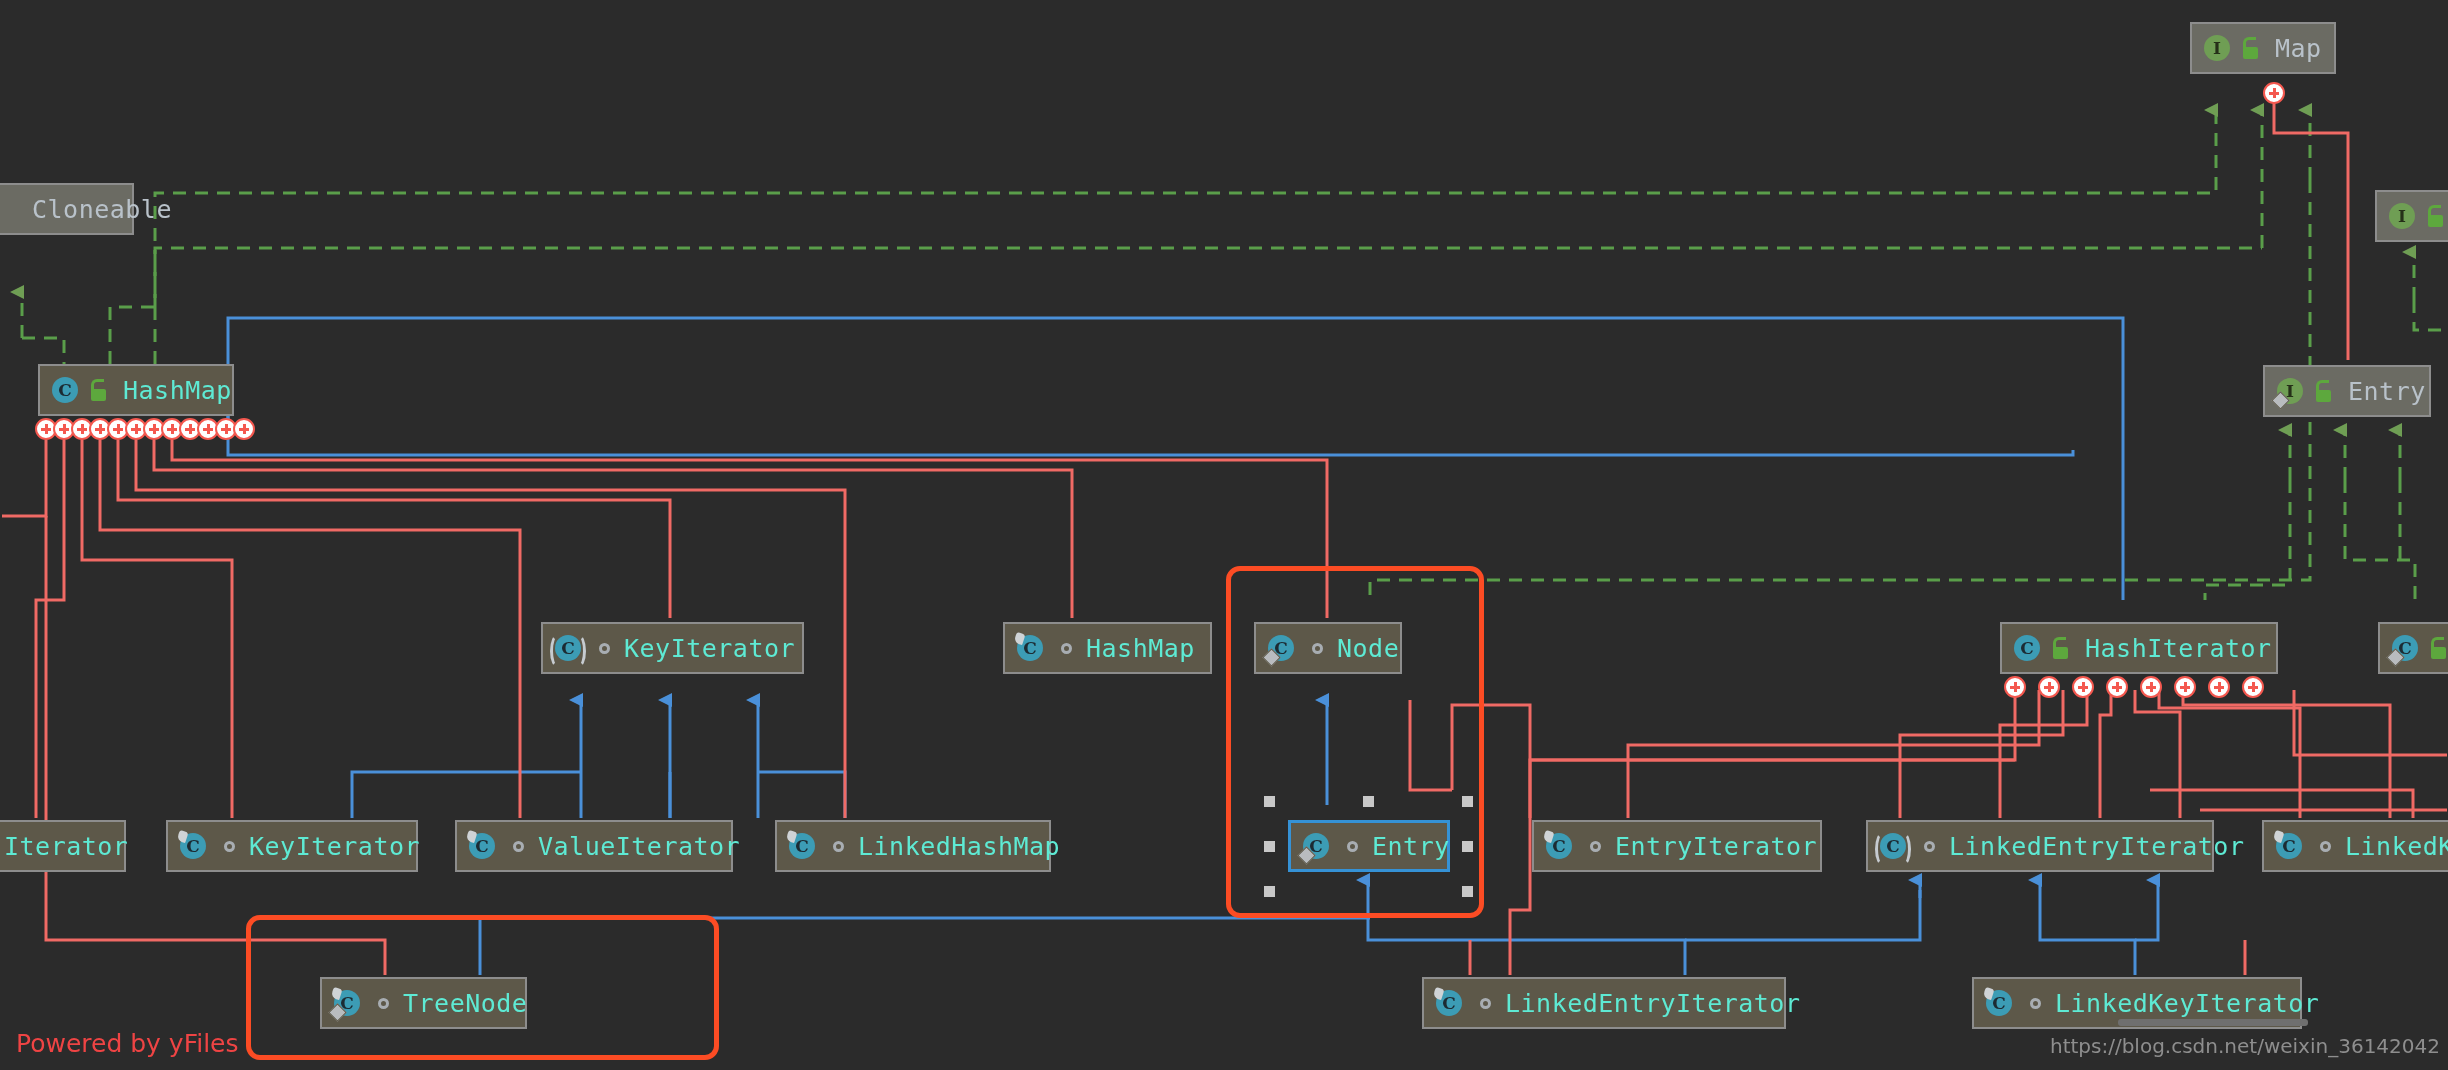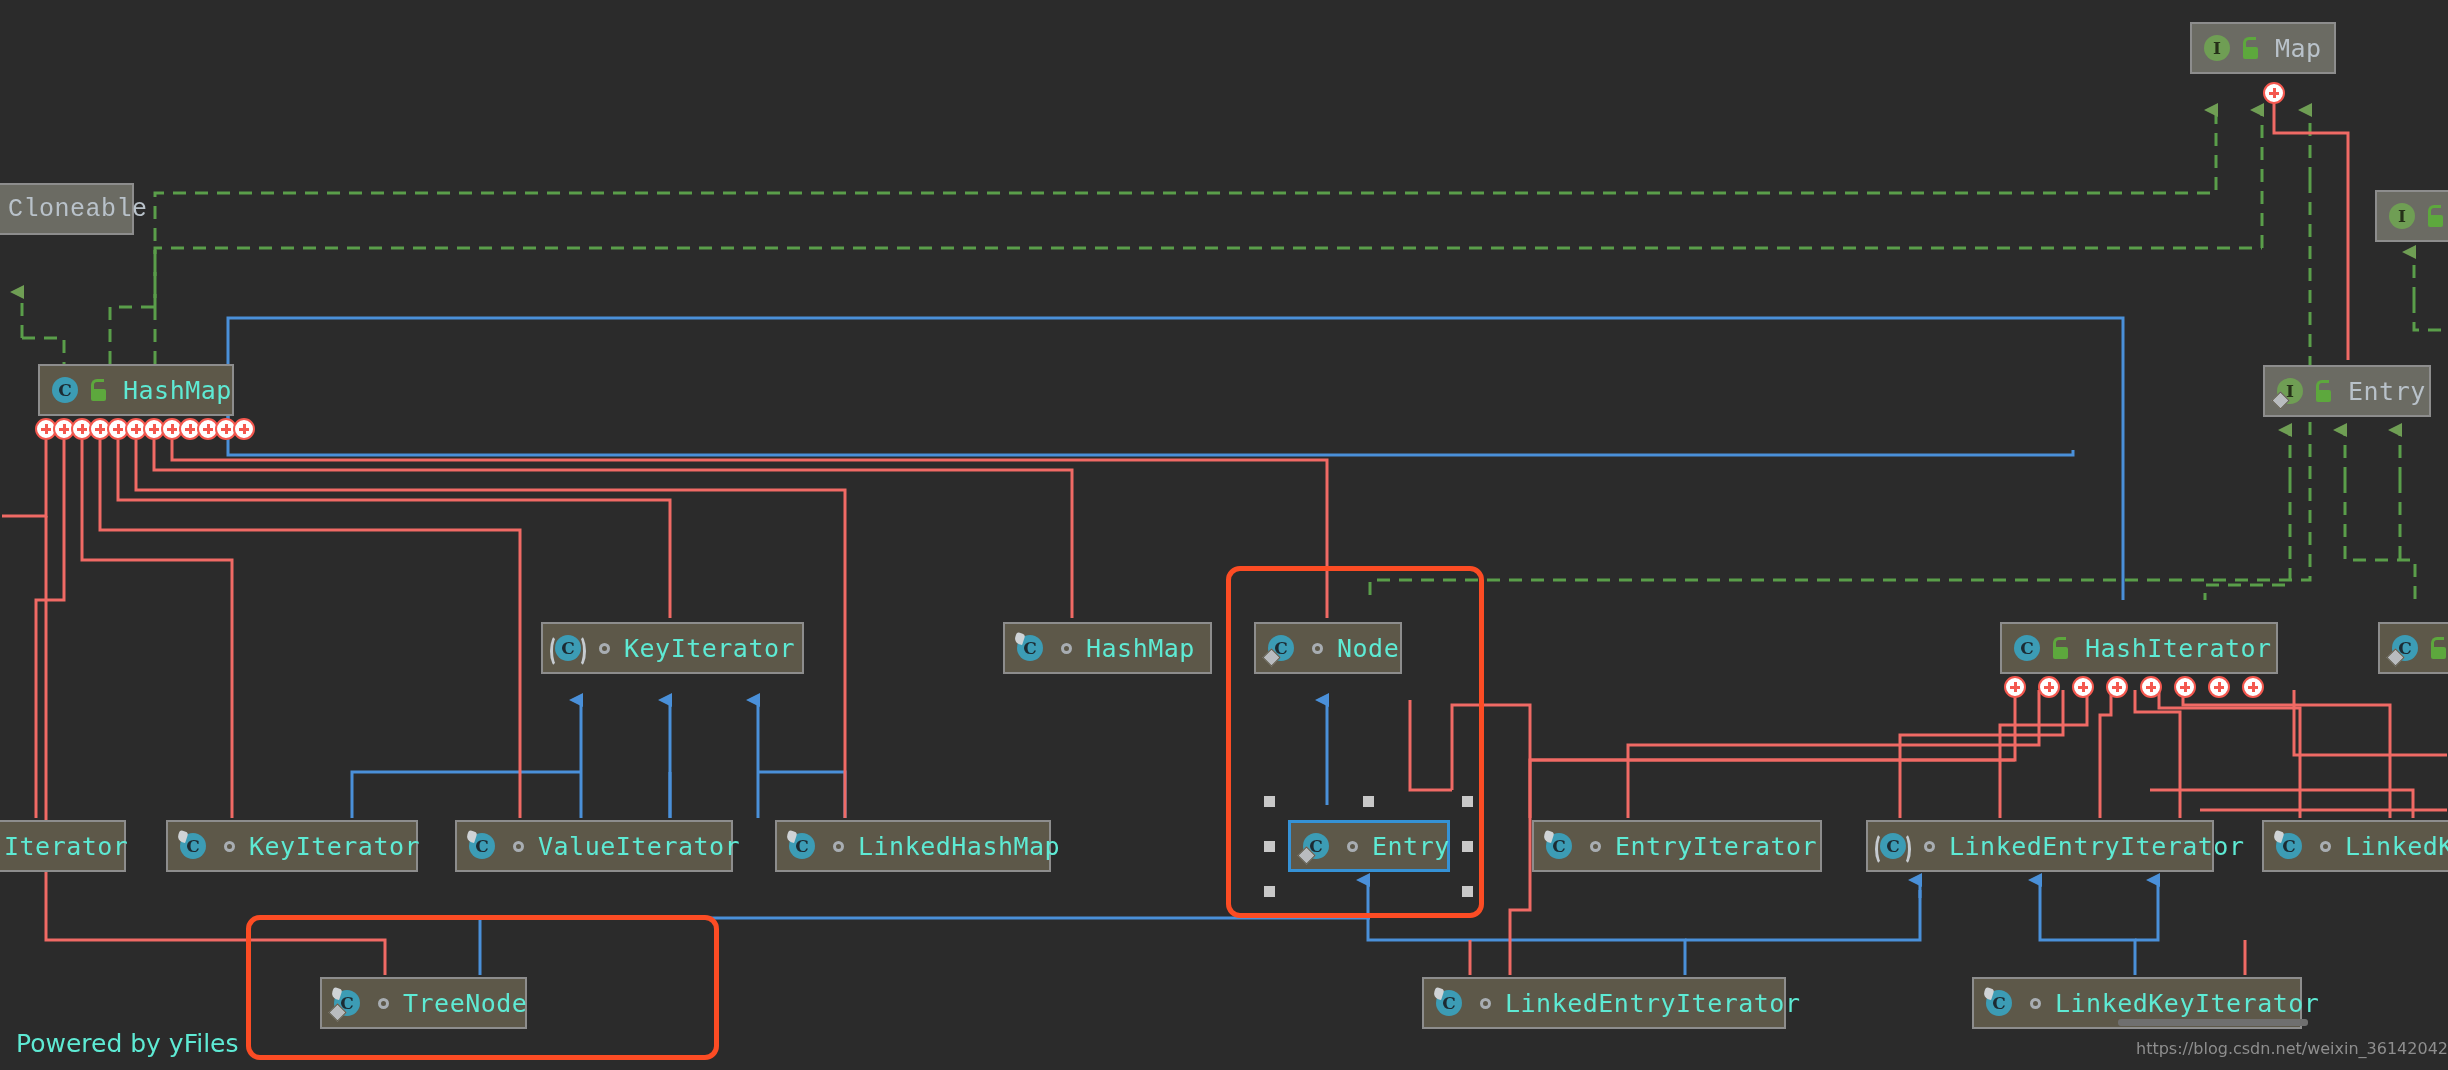--- a/index.html
+++ b/index.html
@@ -163,25 +163,25 @@
     position: absolute;
     border: 5px solid #fc4c24;
     border-radius: 14px;
     box-sizing: border-box;
     background: transparent;
   }
 
   
   .watermark {
     position: absolute;
-    color: #5eead4;
+    color: #ef4444;
     font-family: "DejaVu Sans", "Liberation Sans", sans-serif;
   }
   #yfiles { left: 16px; bottom: 12px; font-size: 25px; }
-  #csdn  { right: 0; bottom: 12px; font-size: 16px; color: #8e8e8e; }
+  #csdn  { right: 8px; bottom: 12px; font-size: 20px; color: #8e8e8e; }
   
   .scroll-sliver {
     position: absolute;
     background: #6f6f6f;
     border-radius: 3px;
   }
 </style>
 </head>
 <body>
 
@@ -304,21 +304,21 @@
       <span class="disc">I</span>
     </span>
     <span class="lock">
       <span class="shackle"></span>
         <span class="body"></span>
     </span>
     <span class="label iface-label">Map</span>
   </div>
 
   <div class="node iface" style="left:-48px; top:183px; width:182px;">
-    <span class="label iface-label" style="margin-left:44px;font-family:Liberation Mono, monospace;">Cloneable</span>
+    <span class="label iface-label" style="margin-left:68px;">Cloneable</span>
   </div>
 
   <div class="node iface" style="left:2375px; top:190px; width:120px;">
     <span class="ic iface-ic">
       <span class="disc">I</span>
     </span>
     <span class="lock">
       <span class="shackle"></span>
         <span class="body"></span>
     </span>

